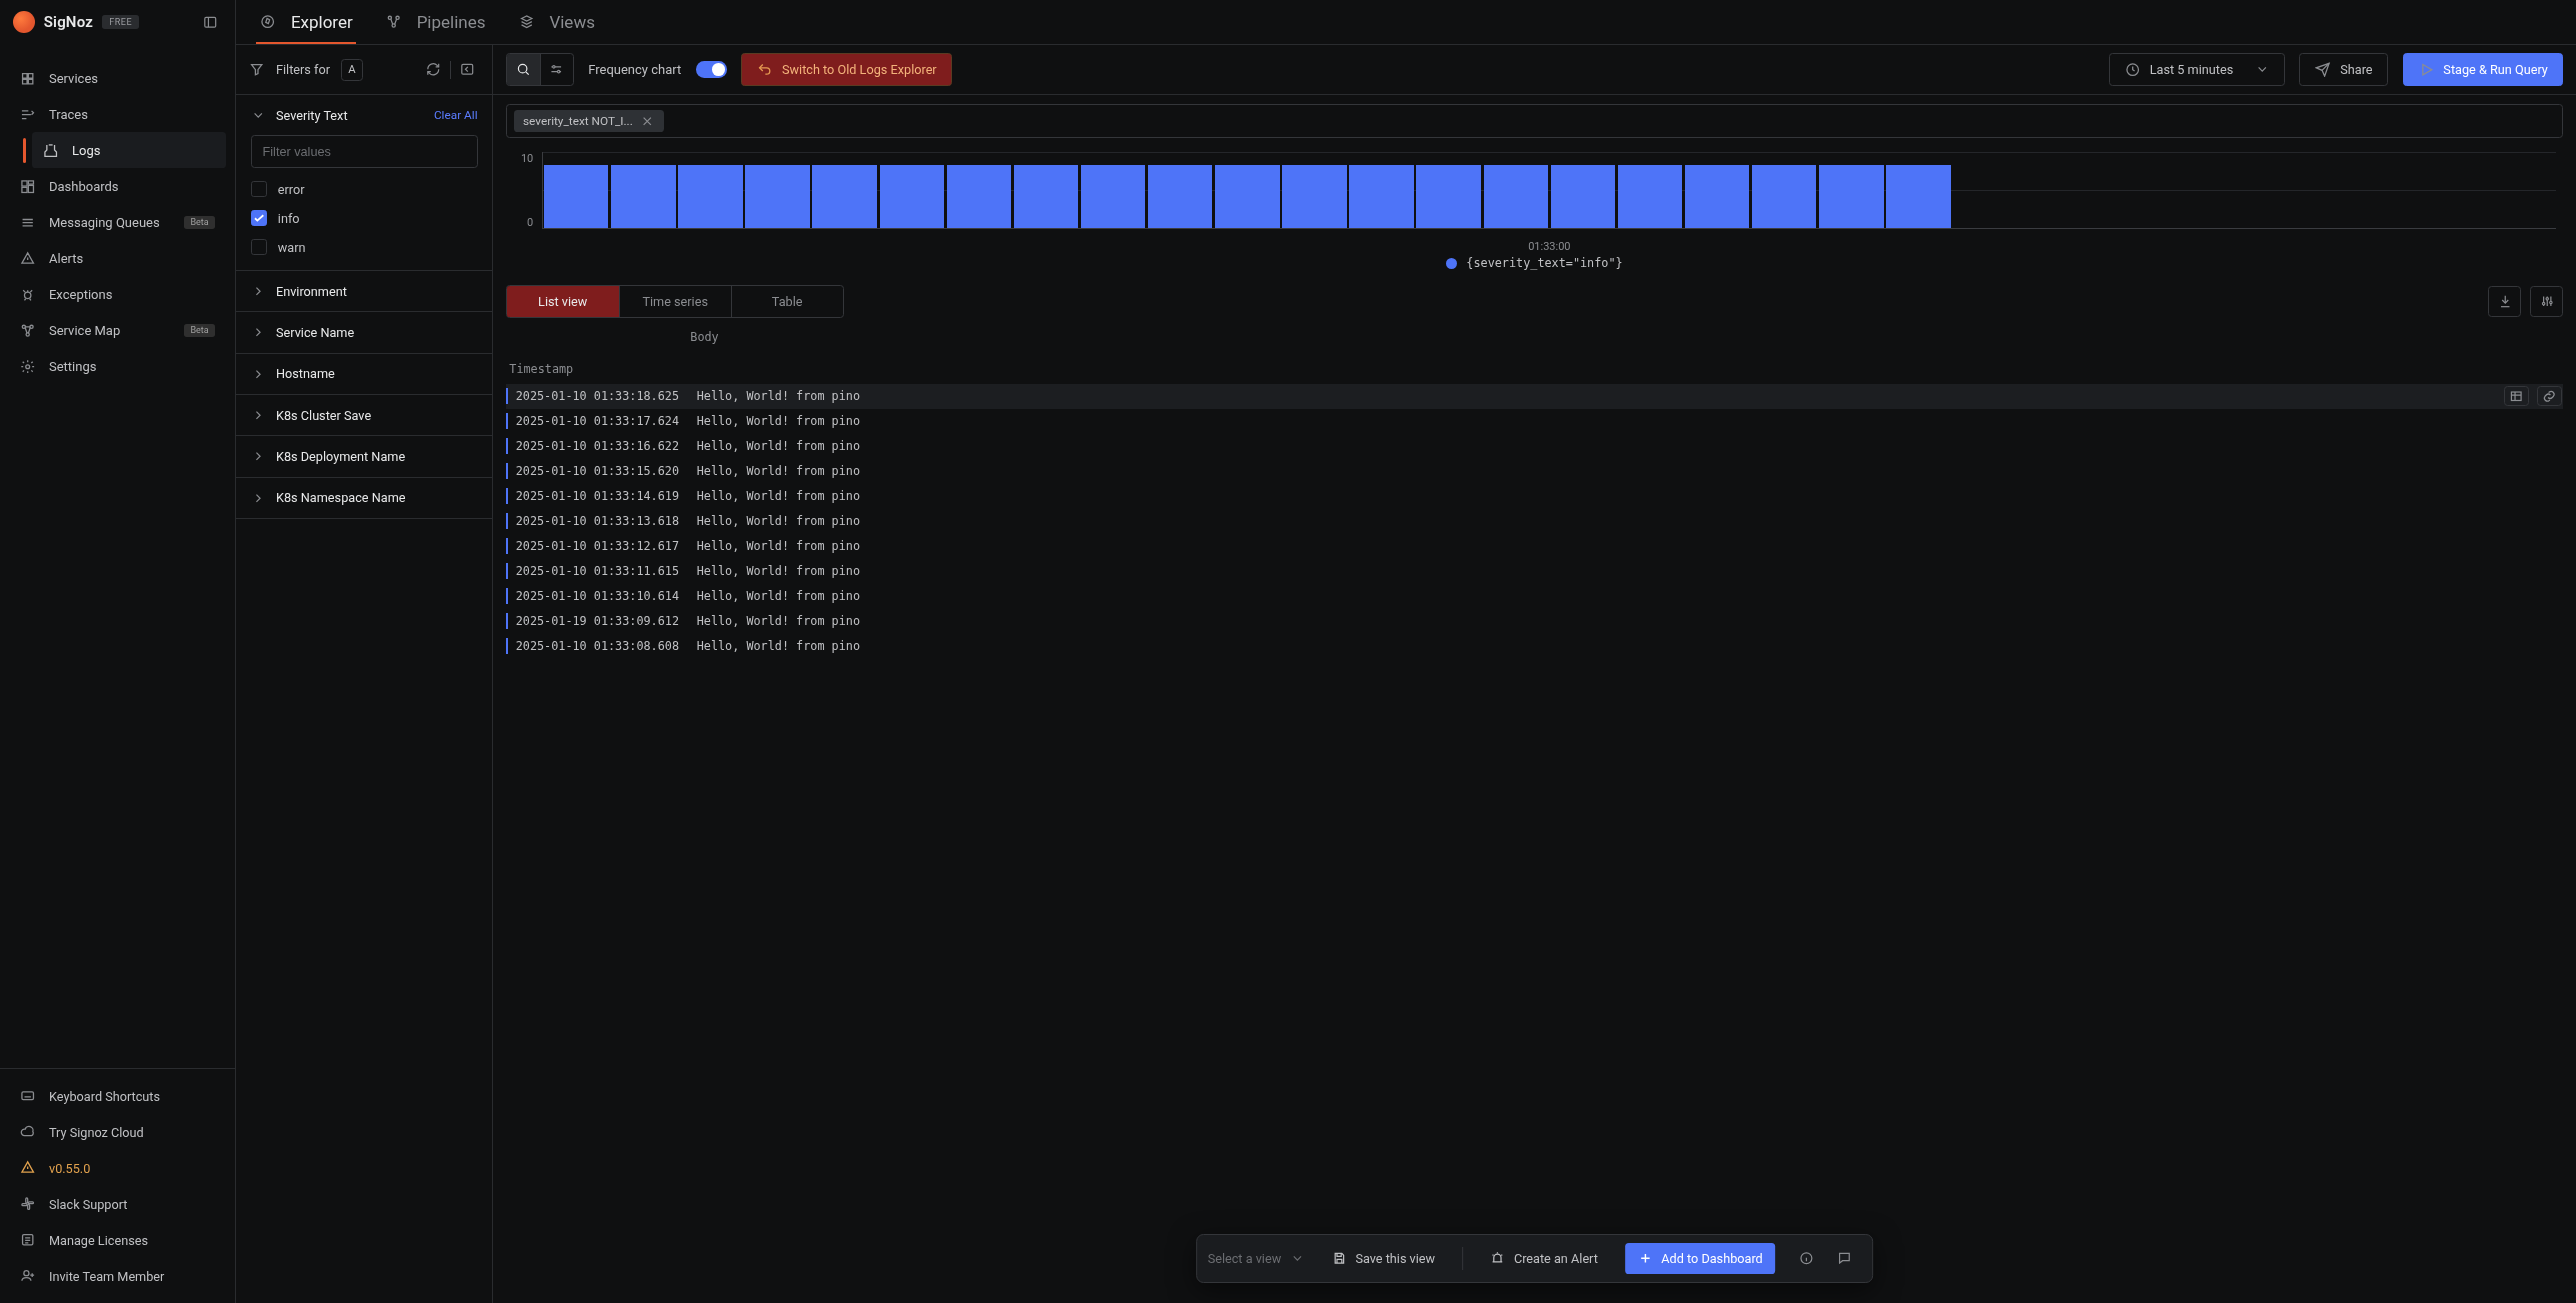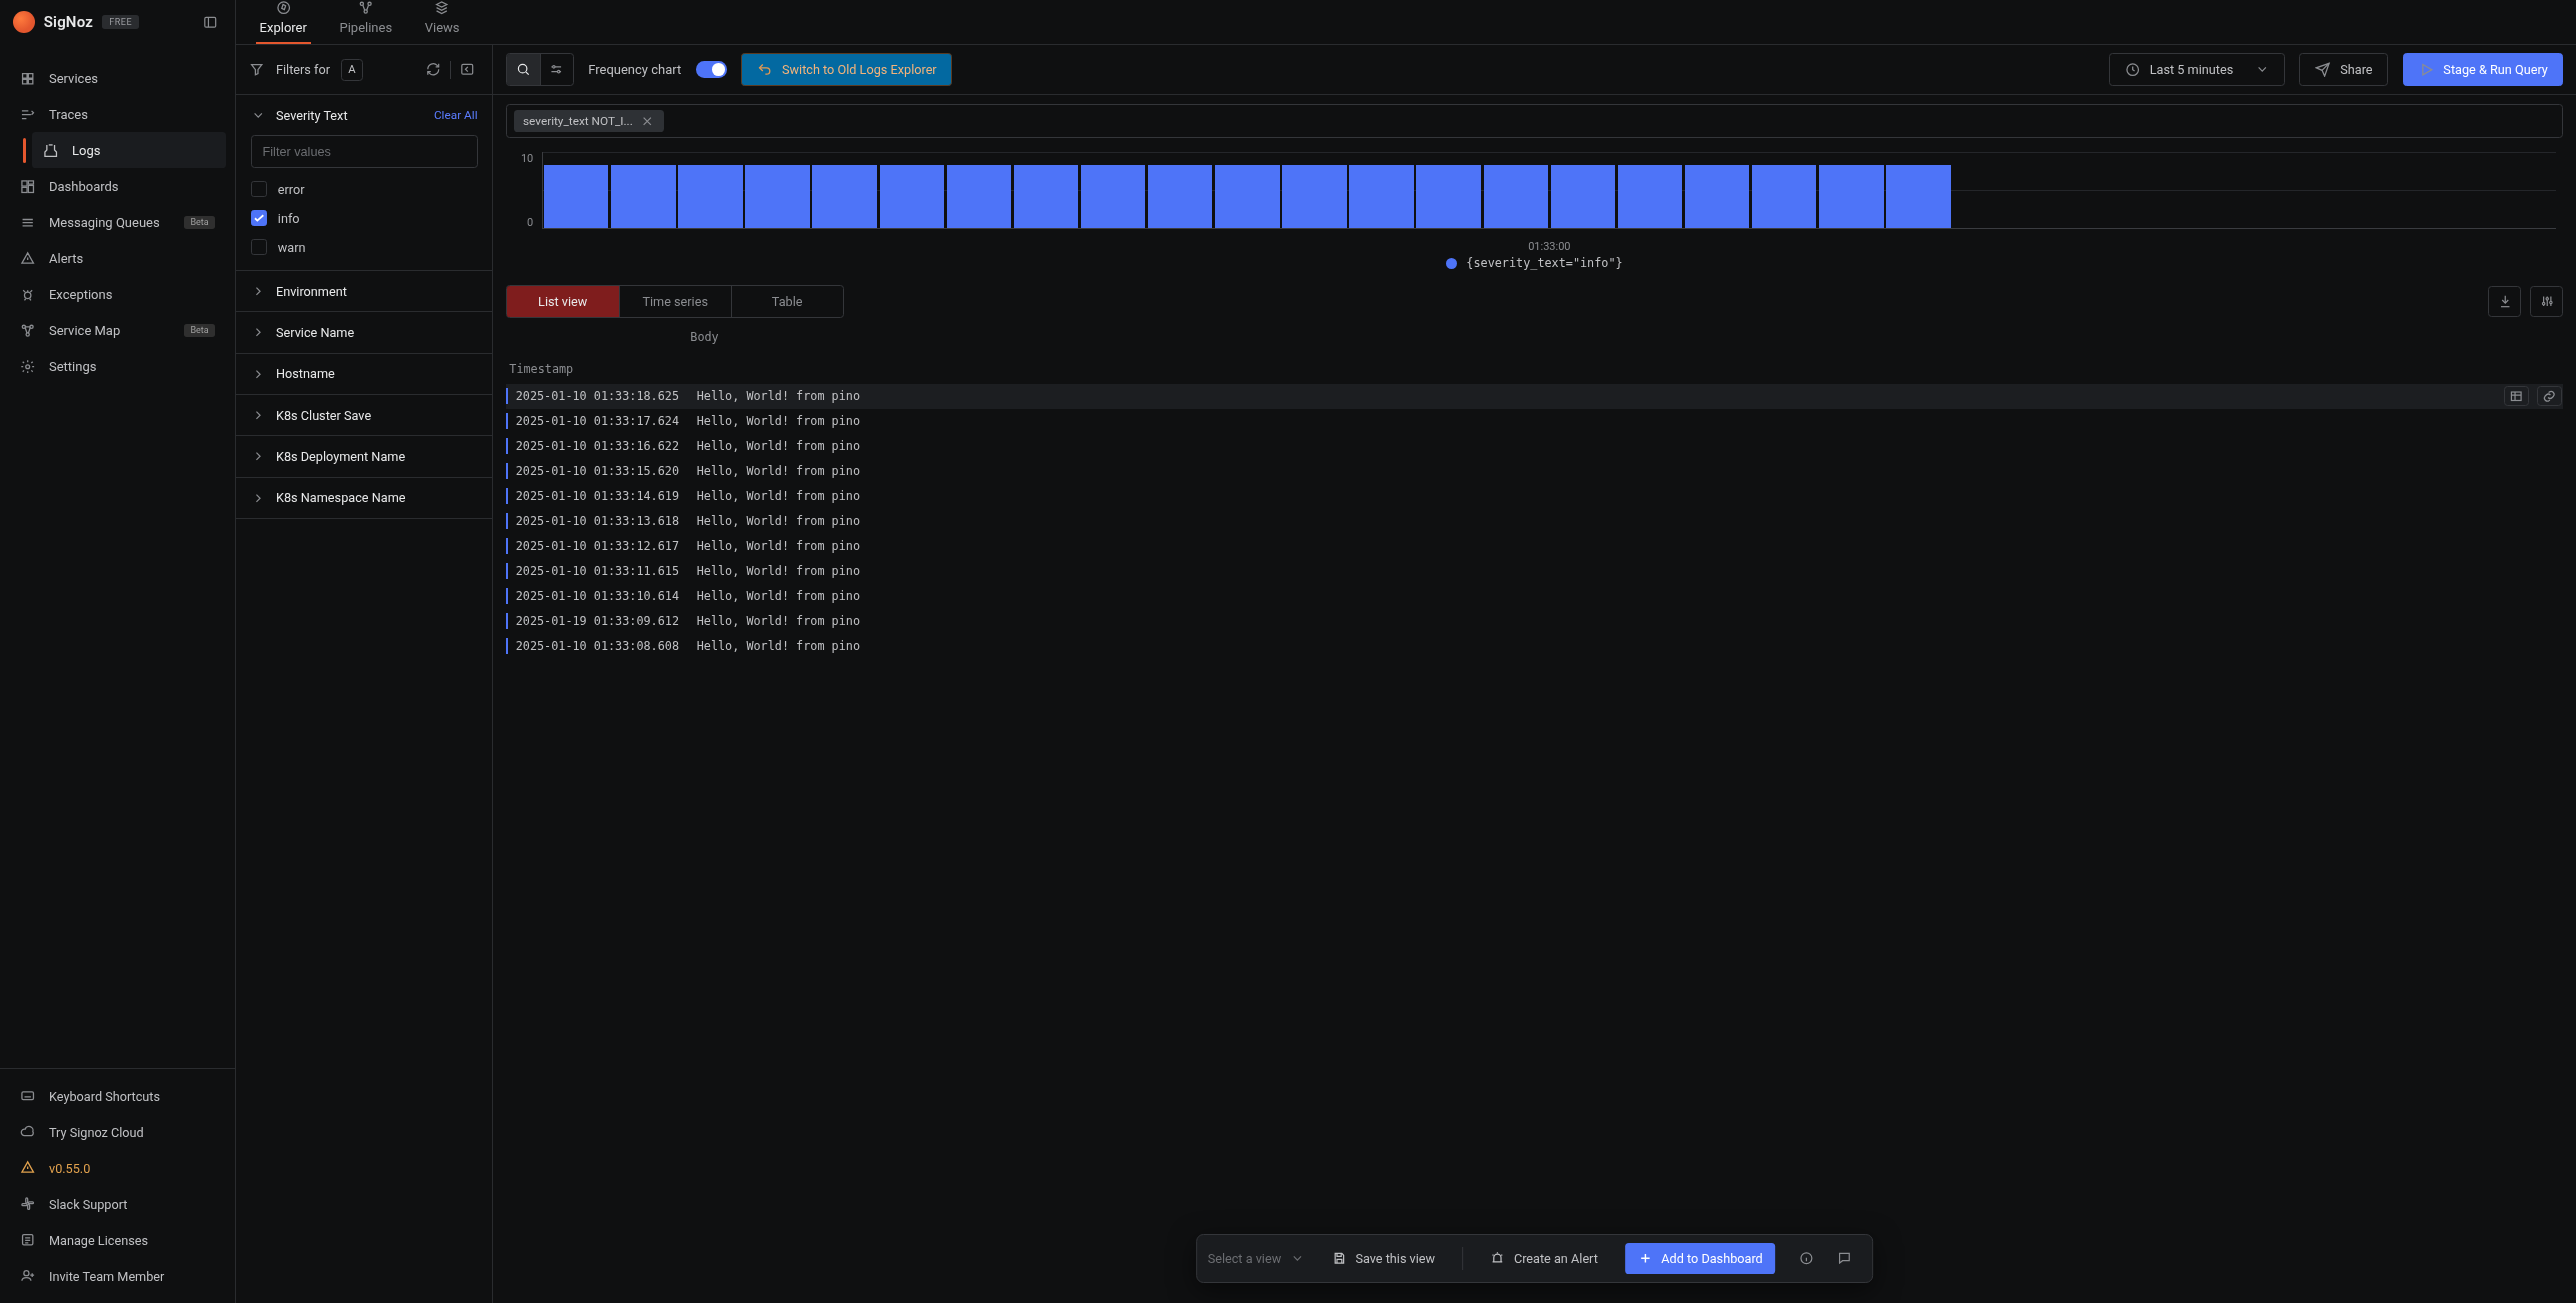--- a/index.html
+++ b/index.html
@@ -126,27 +126,26 @@
 .main { flex: 1; display: flex; flex-direction: column; overflow: hidden; }
 
 
 .tabs {
   height: 44px;
   display: flex;
   align-items: stretch;
   padding: 0 7.3px;
 }
 .tab {
-  display: flex; align-items: center; gap: 4px;
+  display: flex; align-items: center; gap: 15px;
   padding: 0 16.3px;
   color: var(--text2);
-  font-size: 13px;
+  font-size: 17px;
   cursor: pointer;
   position: relative;
-  flex-direction: column;
 }
 .tab.active { color: var(--text0); }
 .tab.active::after {
   content: "";
   position: absolute;
   left: 12.7px; right: 12.7px; bottom: 0;
   height: 1.8px;
   background: #e4572e;
 }
 
@@ -234,21 +233,21 @@
   display: flex; align-items: center; gap: 9px;
   height: 33px;
   padding: 0 14.5px;
   border-radius: 3.6px;
   border: 0.9px solid var(--line2);
   color: var(--text1);
   background: transparent;
   font-size: 12.7px;
   cursor: pointer;
 }
-.pill-btn.orange-outline { border-color: #5a3b22; background: #0369a1; color: #f3b37b; }
+.pill-btn.orange-outline { border-color: #5a3b22; background: #7f1d1d; color: #f3b37b; }
 .pill-btn.orange-outline .nav-icon { color: #e69a52; }
 .pill-btn.grey { border-color: var(--line2); }
 .pill-btn.primary { background: var(--accent); border-color: var(--accent); color: #fff; }
 .flex-spacer { flex: 1; }
 
 .dropdown-caret { margin-left: 12.7px; color: var(--text2); }
 
 
 .workspace { flex: 1; display: flex; overflow: hidden; }
 

